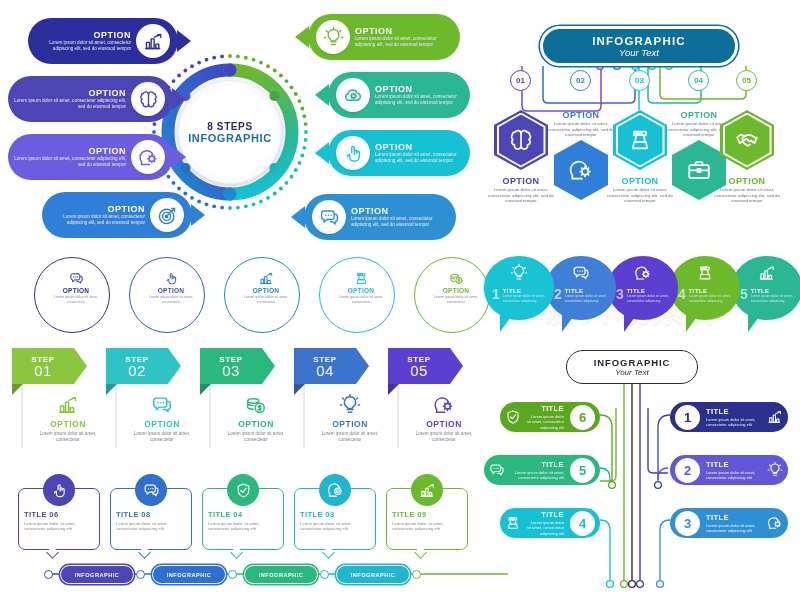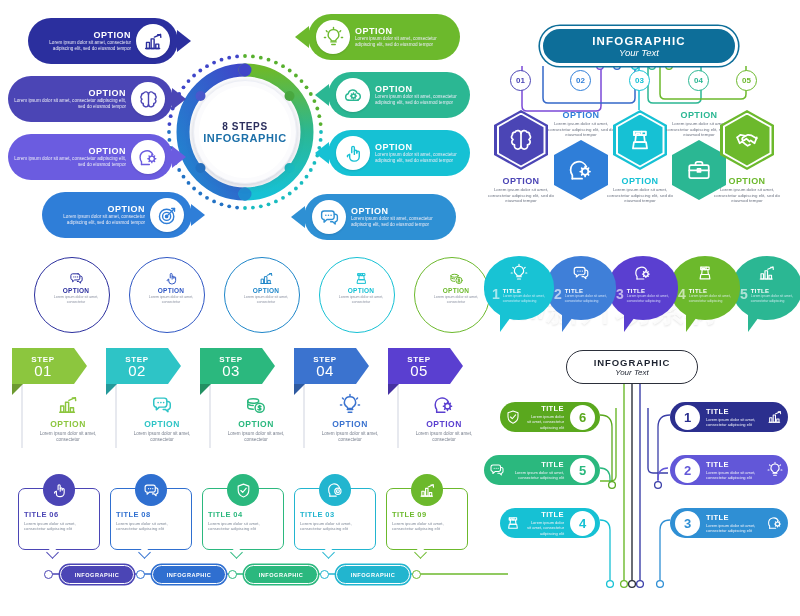--- a/index.html
+++ b/index.html
@@ -35,21 +35,21 @@
   .pill.left .ico { margin-right:8px; }
   .pill.right .txtbox { text-align:left; padding-left:5px; }
   .pill.right .ico { margin-left:8px; }
   .pill .tail {
     position:absolute; width:0;height:0;
     border-top:11px solid transparent; border-bottom:11px solid transparent;
   }
   .pill.left .tail { right:-13px; top:12px; border-left:14px solid currentColor; }
   .pill.right .tail { left:-13px; top:12px; border-right:14px solid currentColor; }
 
-  #ring-wrap { position:absolute; left:165px; top:52px; width:160px; height:160px; }
+  #ring-wrap { position:absolute; left:150px; top:52px; width:160px; height:160px; }
   #center-disc {
     position:absolute; left:28px; top:28px; width:104px; height:104px;
     border-radius:50%; background:#fff;
     box-shadow:0 2px 7px rgba(80,90,130,.30), inset 0 0 0 5px #fbfbfd;
     display:flex;flex-direction:column;align-items:center;justify-content:center;
     border:1px solid #eceef5;
   }
   #center-disc .l1 { font-size:10px; font-weight:bold; color:#2b2f5e; letter-spacing:.6px;}
   #center-disc .l2 { font-size:11px; font-weight:bold; color:#1b6fa8; letter-spacing:.6px;}
 

